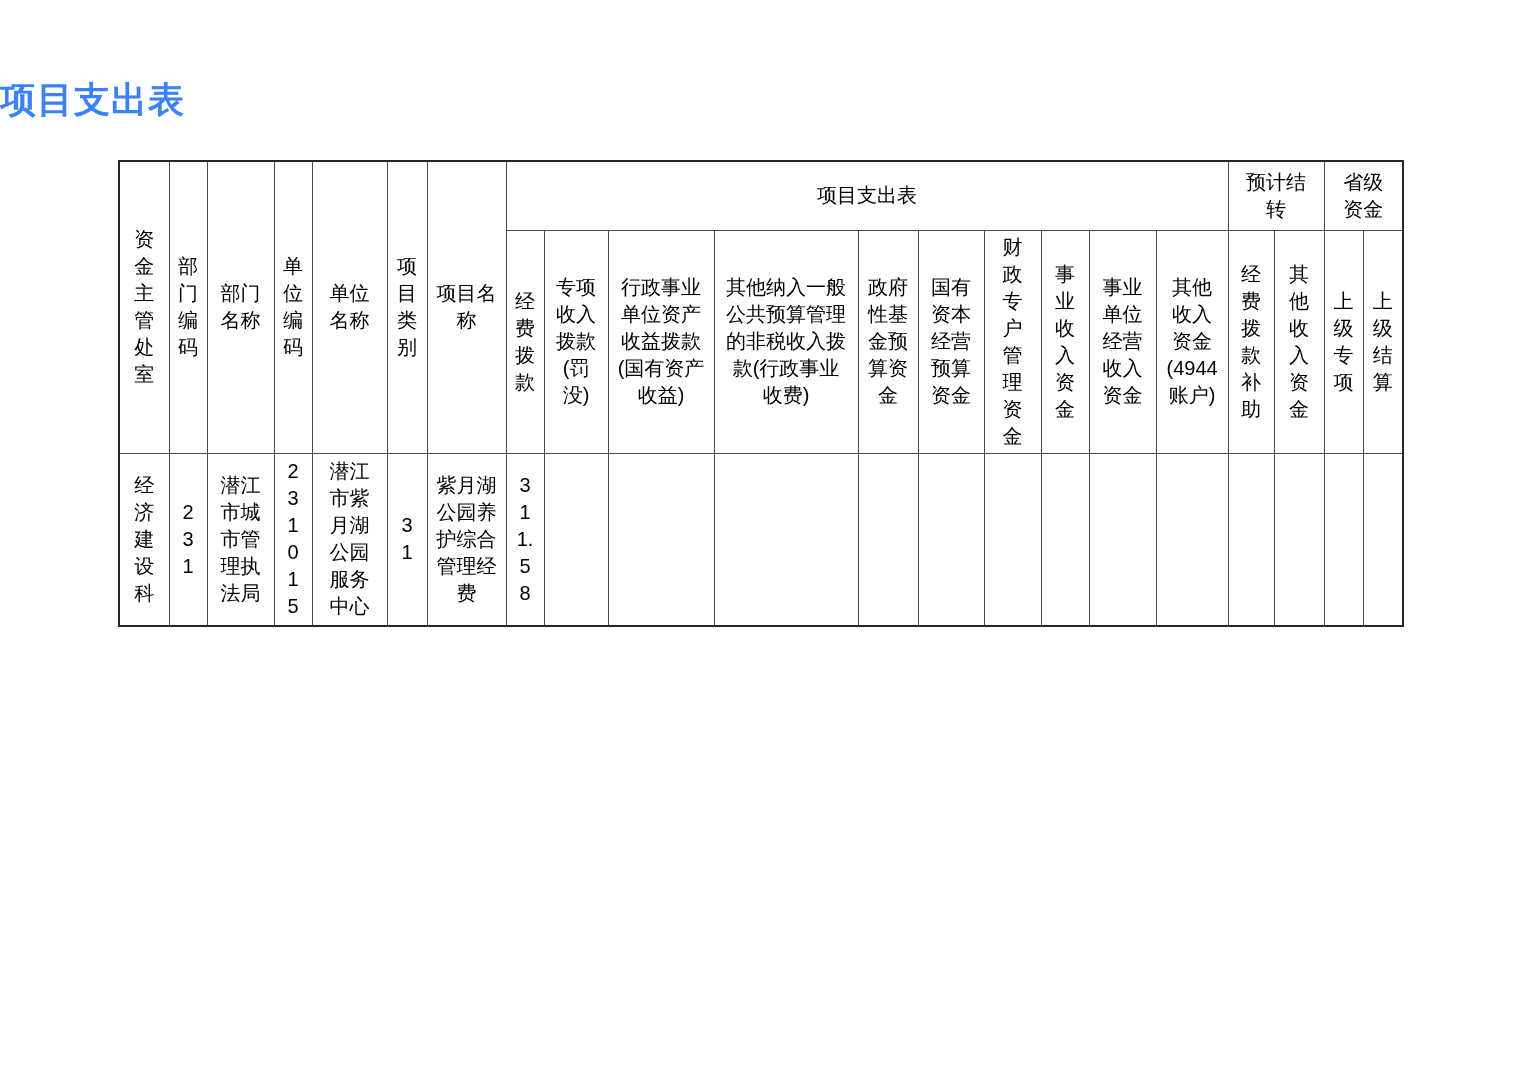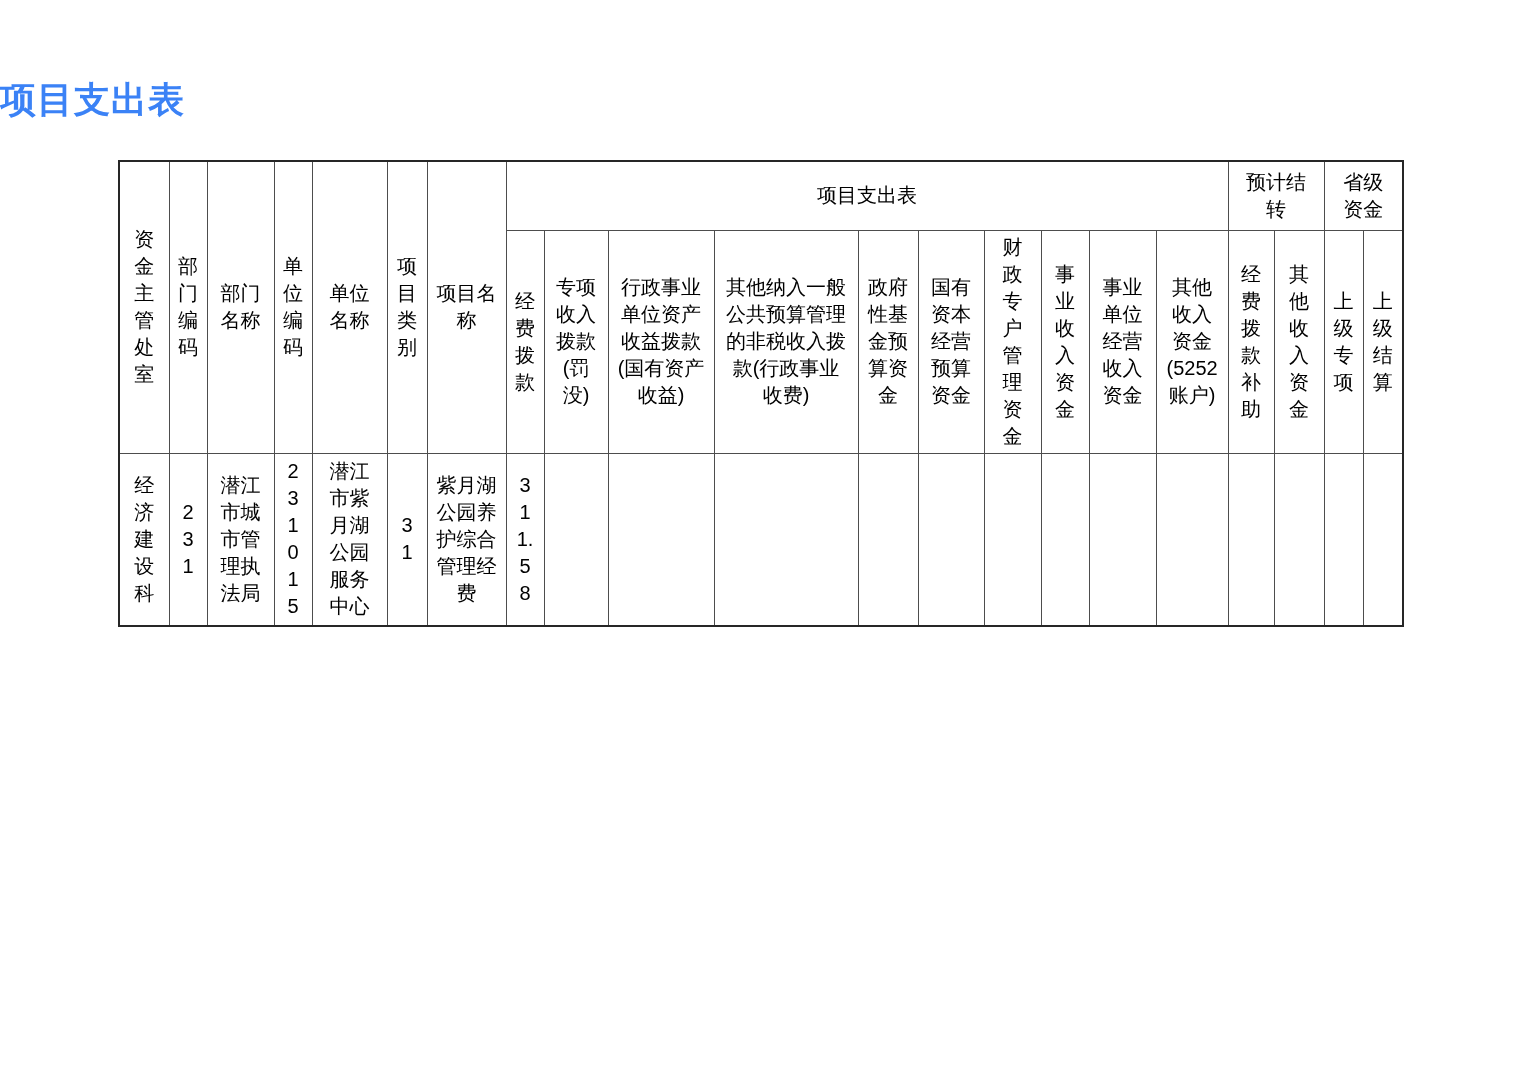--- a/index.html
+++ b/index.html
@@ -169,21 +169,21 @@
 资
 金</th>
       <th>事业
 单位
 经营
 收入
 资金</th>
       <th>其他
 收入
 资金
-(5252
+(4944
 账户)</th>
       <th>经
 费
 拨
 款
 补
 助</th>
       <th>其
 他
 收

